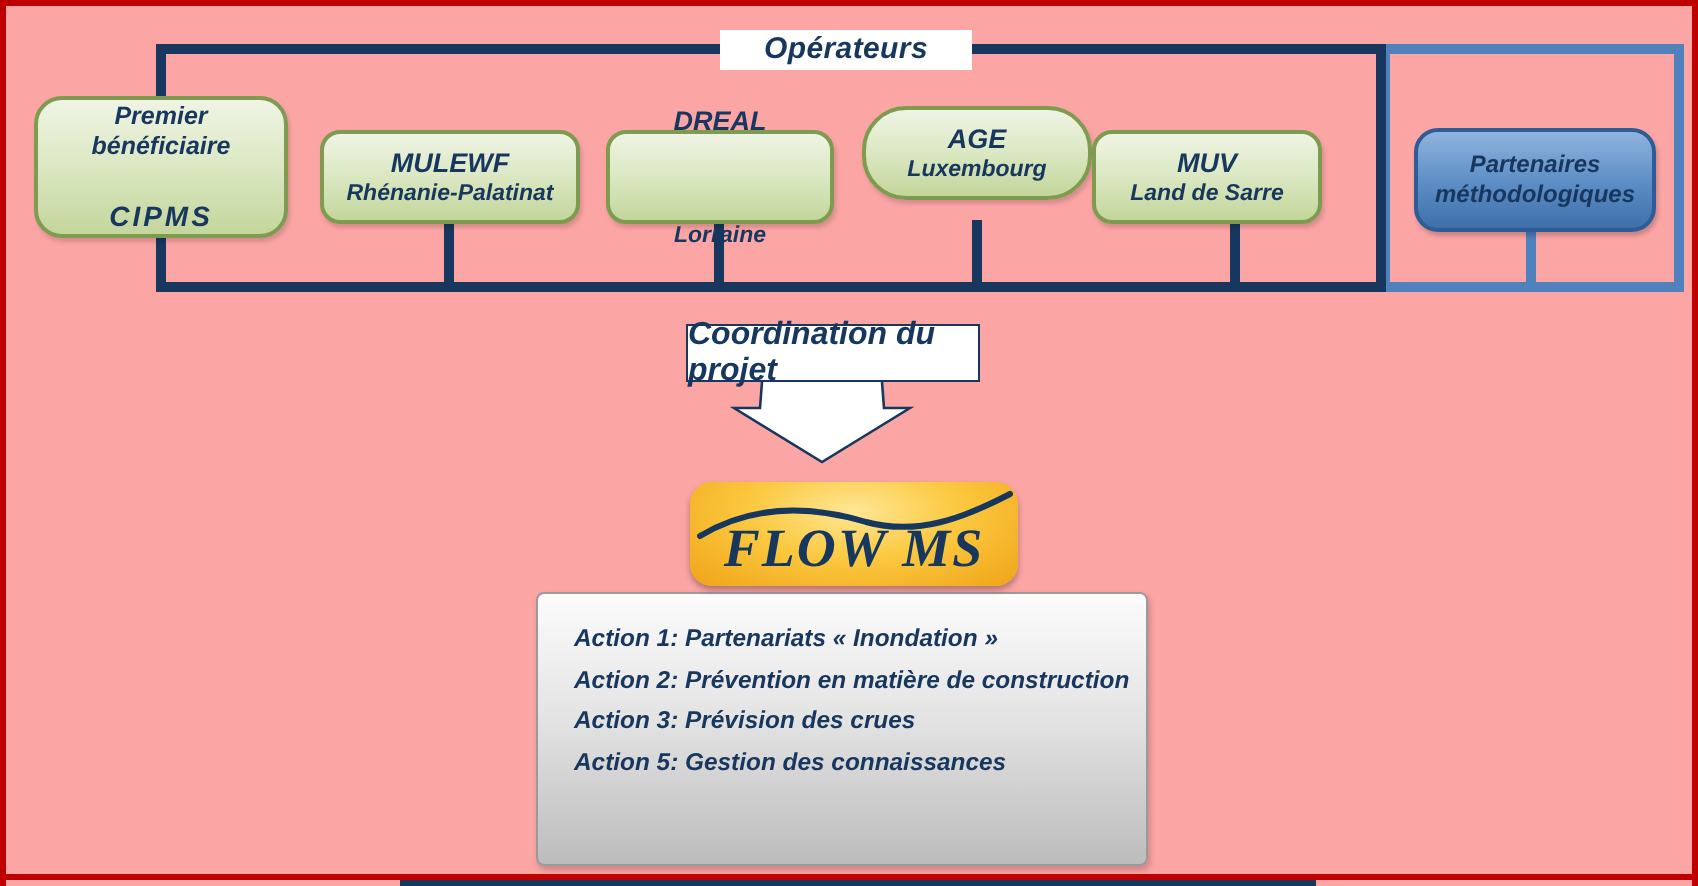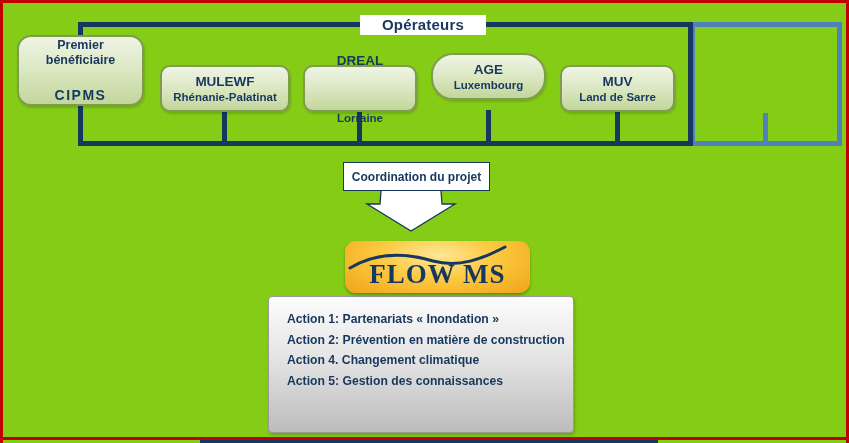--- a/index.html
+++ b/index.html
@@ -1,21 +1,22 @@
 <!DOCTYPE html>
 <html><head>
 <meta charset="utf-8">
 <style>
   html,body { margin:0; padding:0; background:#fff; }
   .page {
     position:relative; width:849px; height:443px; box-sizing:border-box;
-    background:#84cc16;
+    background:#fca5a5;
     border:3px solid #c00000; border-bottom:none;
     font-family:"Liberation Sans", sans-serif; font-weight:bold; color:#17375E;
     overflow:hidden;
+    font-style:italic;
   }
   
   .bracket-blue {
     position:absolute; left:687px; top:19px; width:152px; height:124px;
     border:5px solid #4F81BD; box-sizing:border-box; background:transparent;
   }
   .bracket-navy {
     position:absolute; left:75px; top:19px; width:615px; height:124px;
     border:5px solid #17375E; box-sizing:border-box; background:transparent;
   }
@@ -46,26 +47,26 @@
     background:linear-gradient(180deg,#8fb4de 0%, #5b8cc4 55%, #3e6fa8 100%);
     border:2px solid #2f5b96; border-radius:12px;
     display:flex; flex-direction:column; align-items:center; justify-content:center;
     text-align:center; font-size:12px; line-height:15px;
     box-shadow:1px 2px 2px rgba(0,0,0,0.2);
   }
   
   .coord {
     position:absolute; left:340px; top:159px; width:147px; height:29px; z-index:2;
     box-sizing:border-box; background:#ffffff; border:1px solid #17375E;
-    display:flex; align-items:center; justify-content:center; font-size:12px;
+    display:flex; align-items:center; justify-content:center; font-size:16px;
   }
   .arrow-wrap { position:absolute; left:362px; top:188px; width:92px; height:41px; z-index:2; }
   
   .logo {
-    position:absolute; left:342px; top:238px; width:185px; height:52px; z-index:3;
+    position:absolute; left:342px; top:238px; width:164px; height:52px; z-index:3;
     border-radius:11px;
     background:radial-gradient(ellipse at 50% 28%, #ffe globalThis 0%, #fbc940 45%, #f0a317 100%);
     background:radial-gradient(ellipse at 50% 28%, #ffe796 0%, #fbc940 45%, #f0a317 100%);
     box-shadow:0 2px 3px rgba(0,0,0,0.3);
   }
   .logo-text {
     position:absolute; left:0; right:0; bottom:4px; text-align:center;
     font-family:"Liberation Serif", serif; font-weight:bold; font-size:27px;
     color:#17375E; letter-spacing:1px; line-height:30px;
   }
@@ -93,46 +94,50 @@
   <div class="bracket-navy"></div>
 
   <div class="op-label">Opérateurs</div>
 
   <div class="conn" style="left:219px; top:107px; height:36px;"></div>
   <div class="conn" style="left:354px; top:107px; height:36px;"></div>
   <div class="conn" style="left:483px; top:107px; height:36px;"></div>
   <div class="conn" style="left:612px; top:107px; height:36px;"></div>
   <div class="conn-blue" style="left:760px; top:110px; height:33px;"></div>
 
-  <div class="gbox gbox-first" style="left:14px; top:32px; width:127px; height:71px;">
+  <div class="gbox gbox-first" style="left:14px; top:45px; width:127px; height:71px;">
     <div class="l">Premier</div>
     <div class="l">bénéficiaire</div>
     <div class="nm">CIPMS</div>
   </div>
 
   <div class="gbox" style="left:157px; top:62px; width:130px; height:47px;">
     <div class="t1">MULEWF</div>
     <div class="t2">Rhénanie-Palatinat</div>
   </div>
 
   <div class="gbox" style="left:300px; top:62px; width:114px; height:47px;gap:42px;">
     <div class="t1">DREAL</div>
     <div class="t2">Lorraine</div>
   </div>
 
   <div class="gbox" style="left:428px; top:50px; width:115px; height:47px;border-radius:22px;">
     <div class="t1">AGE</div>
     <div class="t2">Luxembourg</div>
   </div>
 
-  <div class="gbox" style="left:557px; top:62px; width:115px; height:47px;">
+  <div class="gbox" style="left:543px; top:62px; width:115px; height:47px;">
     <div class="t1">MUV</div>
     <div class="t2">Land de Sarre</div>
   </div>
 
+  <div class="pbox">
+    <div>Partenaires</div>
+    <div>méthodologiques</div>
+  </div>
 
   <div class="coord">
     <span>Coordination du projet</span>
   </div>
 
   <div class="arrow-wrap">
     <svg width="92" height="41" viewBox="0 0 92 41">
       <path d="M16 0 L15 13 L2 13 L46 40 L90 13 L77 13 L76 0" fill="#ffffff" stroke="#17375E" stroke-width="1.3" stroke-linejoin="miter"></path>
     </svg>
   </div>
@@ -141,21 +146,21 @@
     <div class="logo-text">FLOW MS</div>
     <svg class="logo-wave" width="164" height="52" viewBox="0 0 164 52">
       <path d="M 5 27 C 30 12, 58 11, 88 20 C 114 27, 137 18, 160 6" fill="none" stroke="#17375E" stroke-width="3" stroke-linecap="round"></path>
     </svg>
   </div>
 
   <div class="abox">
     <ul>
       <li>Action 1: Partenariats « Inondation  »</li>
       <li>Action 2: Prévention en matière de construction</li>
-      <li>Action 4. Changement climatique</li>
+      <li>Action 3: Prévision des crues</li>
       <li>Action 5: Gestion des connaissances</li>
     </ul>
   </div>
 
   <div class="red-bottom"></div>
   <div class="navy-bottom"></div>
 
 </div>
 
 </body></html>

